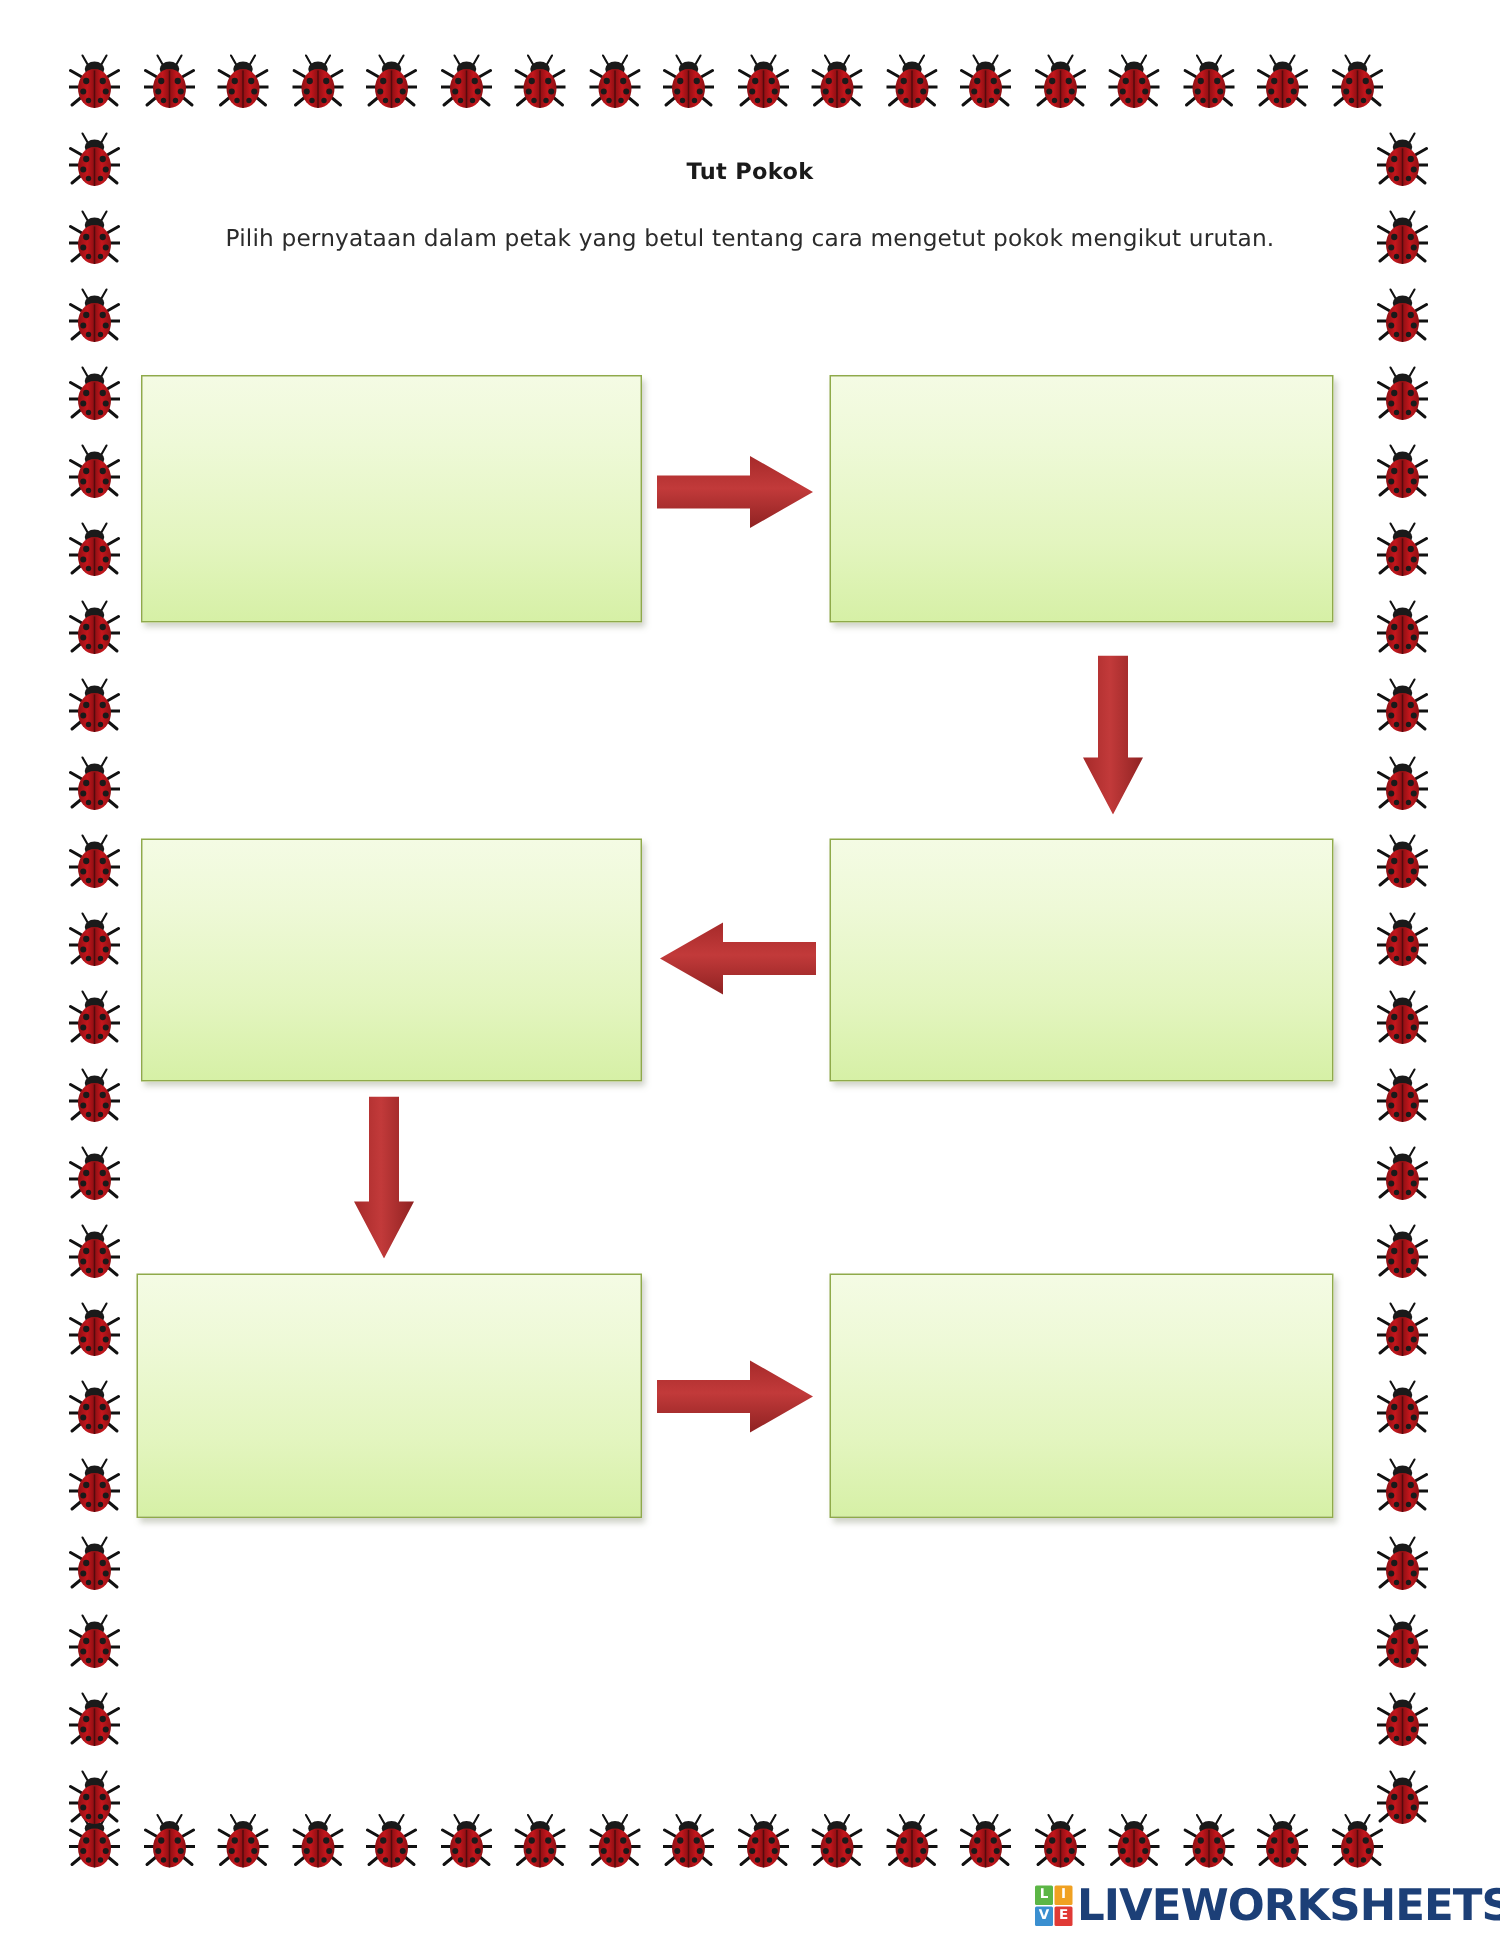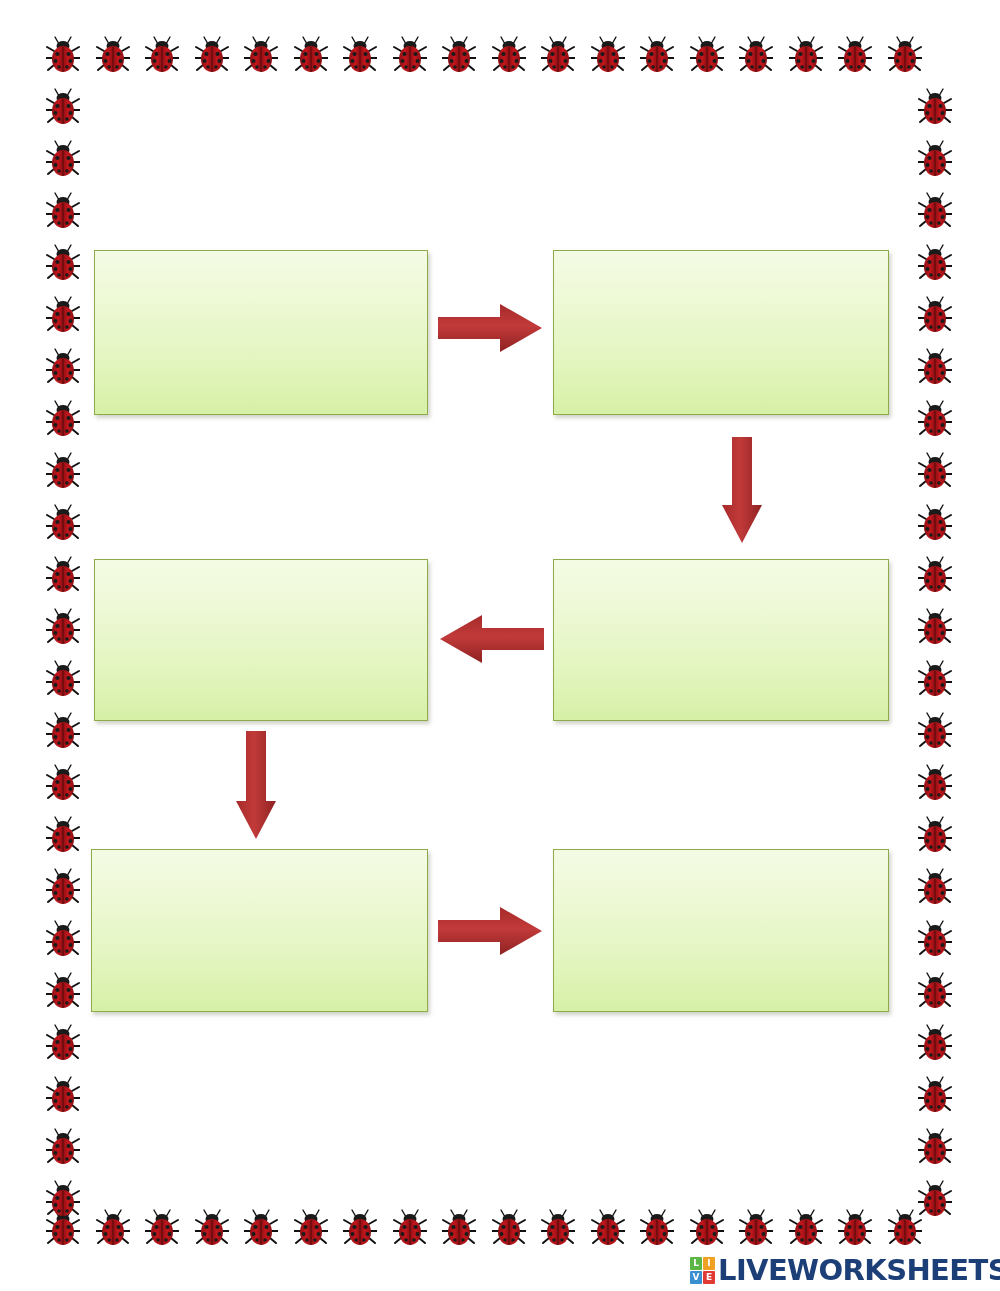--- a/index.html
+++ b/index.html
@@ -2512,20 +2512,22 @@
           <circle cx="11.5" cy="18" r="2.1" fill="#1a1a1a"></circle>
           <circle cx="22.5" cy="18" r="2.1" fill="#1a1a1a"></circle>
           <circle cx="9.5" cy="25" r="2.0" fill="#1a1a1a"></circle>
           <circle cx="24.5" cy="25" r="2.0" fill="#1a1a1a"></circle>
           <circle cx="13" cy="31" r="1.8" fill="#1a1a1a"></circle>
           <circle cx="21" cy="31" r="1.8" fill="#1a1a1a"></circle>
         </svg>
       </div>
     </div>
 
+  <div id="title">Tut Pokok</div>
+  <div id="instruction">Pilih pernyataan dalam petak yang betul tentang cara mengetut pokok mengikut urutan.</div>
 
   <div class="flow-box" style="left:94px; top:250px; width:334px; height:165px;">
     <span class="box-text"></span>
   </div>
 
   <div class="flow-box" style="left:553px; top:250px; width:336px; height:165px;">
     <span class="box-text"></span>
   </div>
 
   <div class="flow-box" style="left:94px; top:559px; width:334px; height:162px;">

